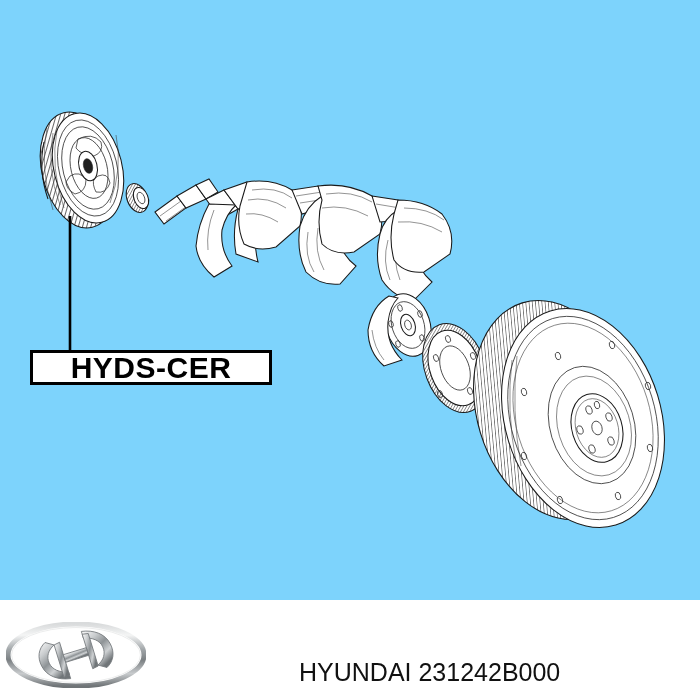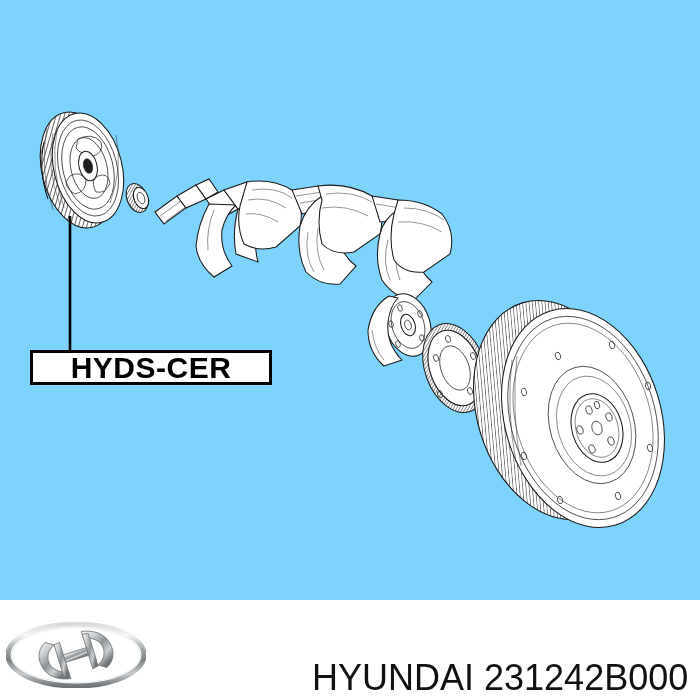--- a/index.html
+++ b/index.html
@@ -73,24 +73,24 @@
     position: absolute;
     left: 6px;
     top: 22px;
     width: 140px;
     height: 66px;
   }
   #brand-logo svg { display: block; width: 140px; height: 66px; }
 
   #footer-caption {
     position: absolute;
-    left: 312px;
+    left: 299px;
     top: 660px;
     font-family: "Liberation Sans", sans-serif;
-    font-size: 36px;
+    font-size: 25px;
     color: #111111;
     letter-spacing: 0px;
     white-space: nowrap;
     line-height: 1;
   }
 
   .ink      { fill: none; stroke: #1a1a1a; stroke-width: 1.05; }
   .ink-thin { fill: none; stroke: #2a2a2a; stroke-width: 0.75; }
   .ink-hair { fill: none; stroke: #3a3a3a; stroke-width: 0.55; }
   .ink-fill { fill: #ffffff; stroke: #1a1a1a; stroke-width: 1.05; }

